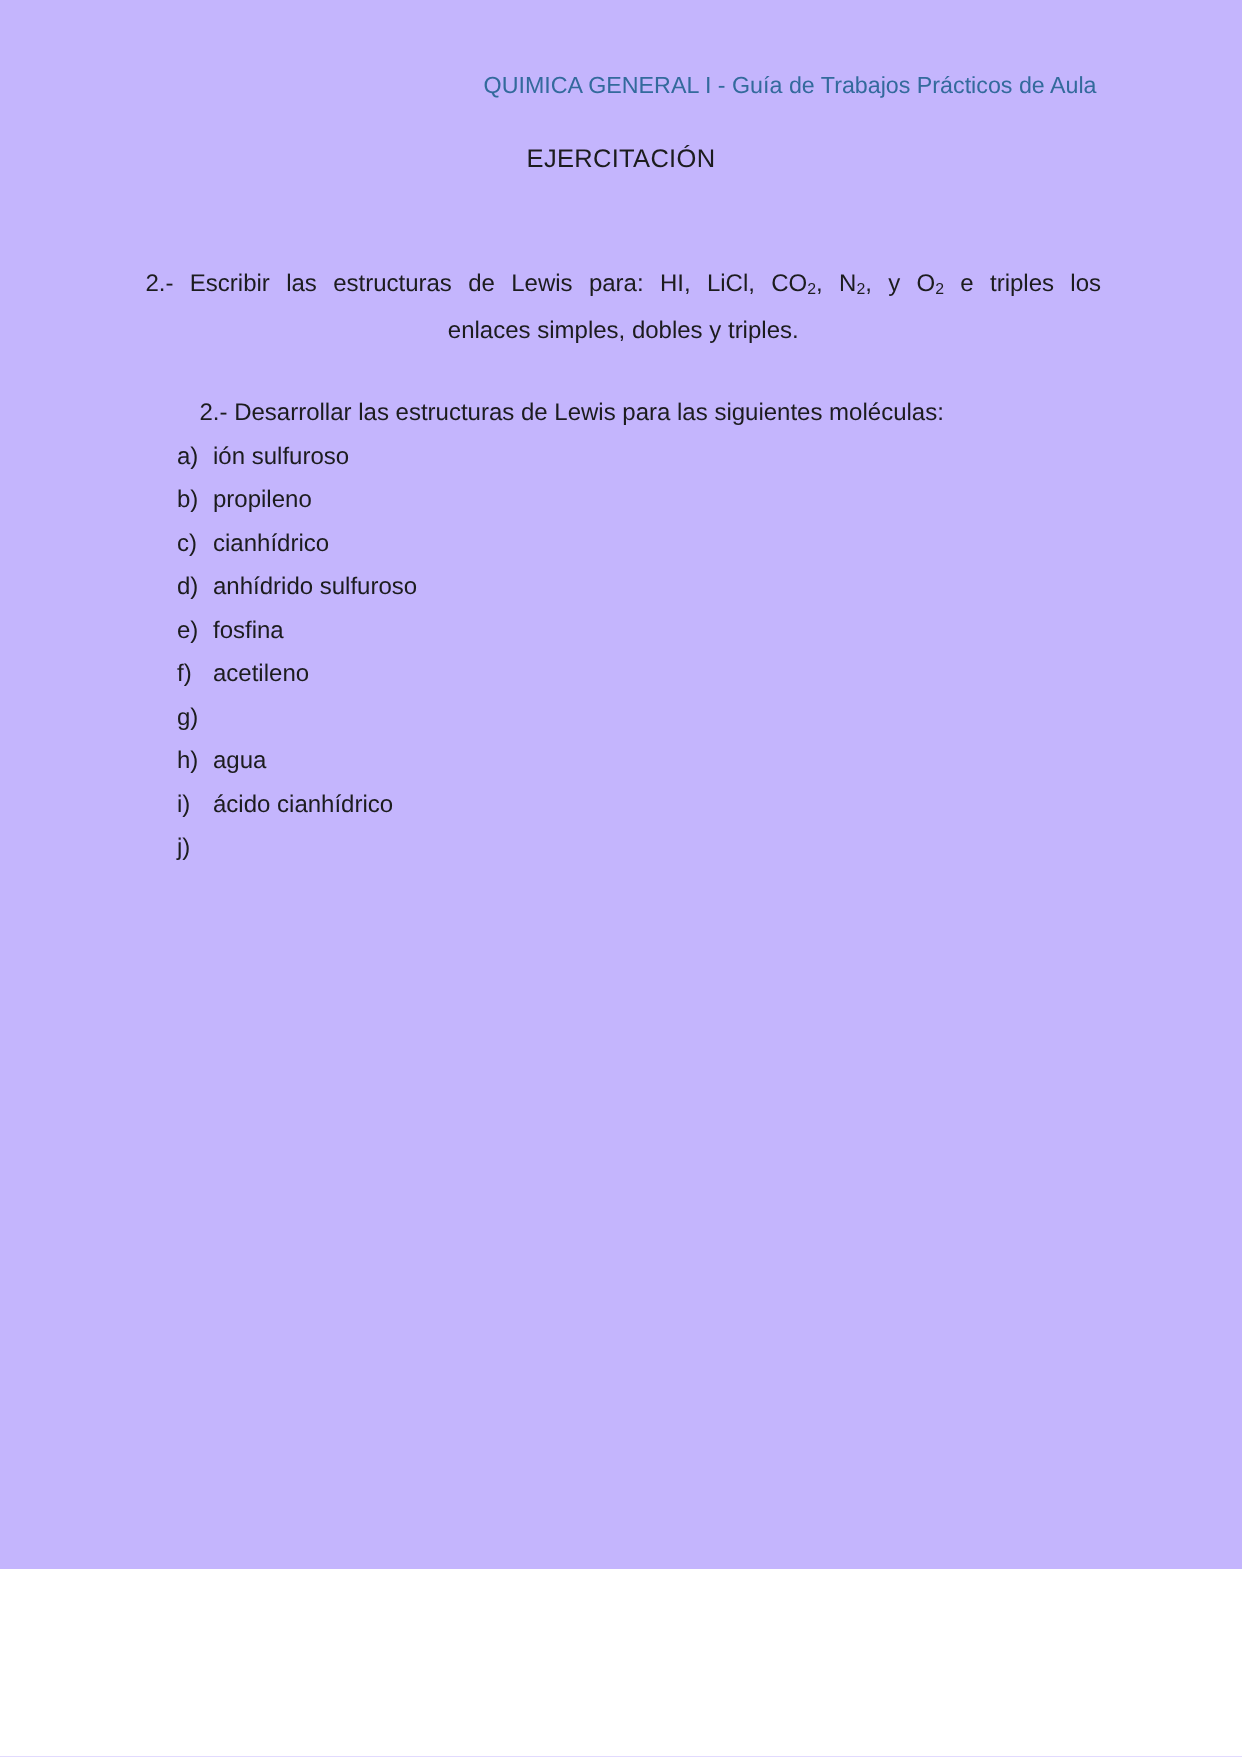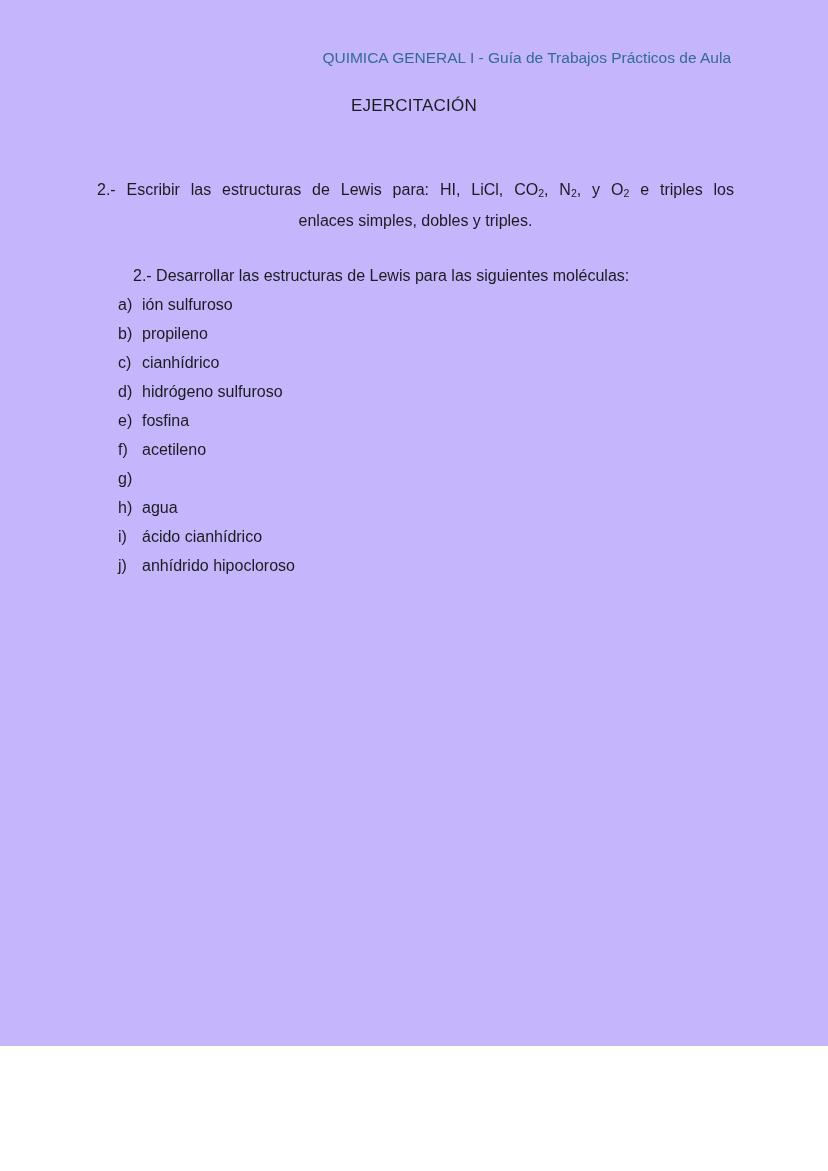--- a/index.html
+++ b/index.html
@@ -130,21 +130,21 @@
     <div class="list-item">
       <span class="item-label">b)</span>
       <span class="item-text">propileno</span>
     </div>
     <div class="list-item">
       <span class="item-label">c)</span>
       <span class="item-text">cianhídrico</span>
     </div>
     <div class="list-item">
       <span class="item-label">d)</span>
-      <span class="item-text">hidrógeno sulfuroso</span>
+      <span class="item-text">anhídrido sulfuroso</span>
     </div>
     <div class="list-item">
       <span class="item-label">e)</span>
       <span class="item-text">fosfina</span>
     </div>
     <div class="list-item">
       <span class="item-label">f)</span>
       <span class="item-text">acetileno</span>
     </div>
     <div class="list-item">
@@ -153,21 +153,20 @@
     <div class="list-item">
       <span class="item-label">h)</span>
       <span class="item-text">agua</span>
     </div>
     <div class="list-item">
       <span class="item-label">i)</span>
       <span class="item-text">ácido cianhídrico</span>
     </div>
     <div class="list-item">
       <span class="item-label">j)</span>
-      <span class="item-text">anhídrido hipocloroso</span>
     </div>
   </div>
 
   <div class="footer-year">2025</div>
 
   <div class="page-number">68</div>
 
 </div>
 
 </body></html>

